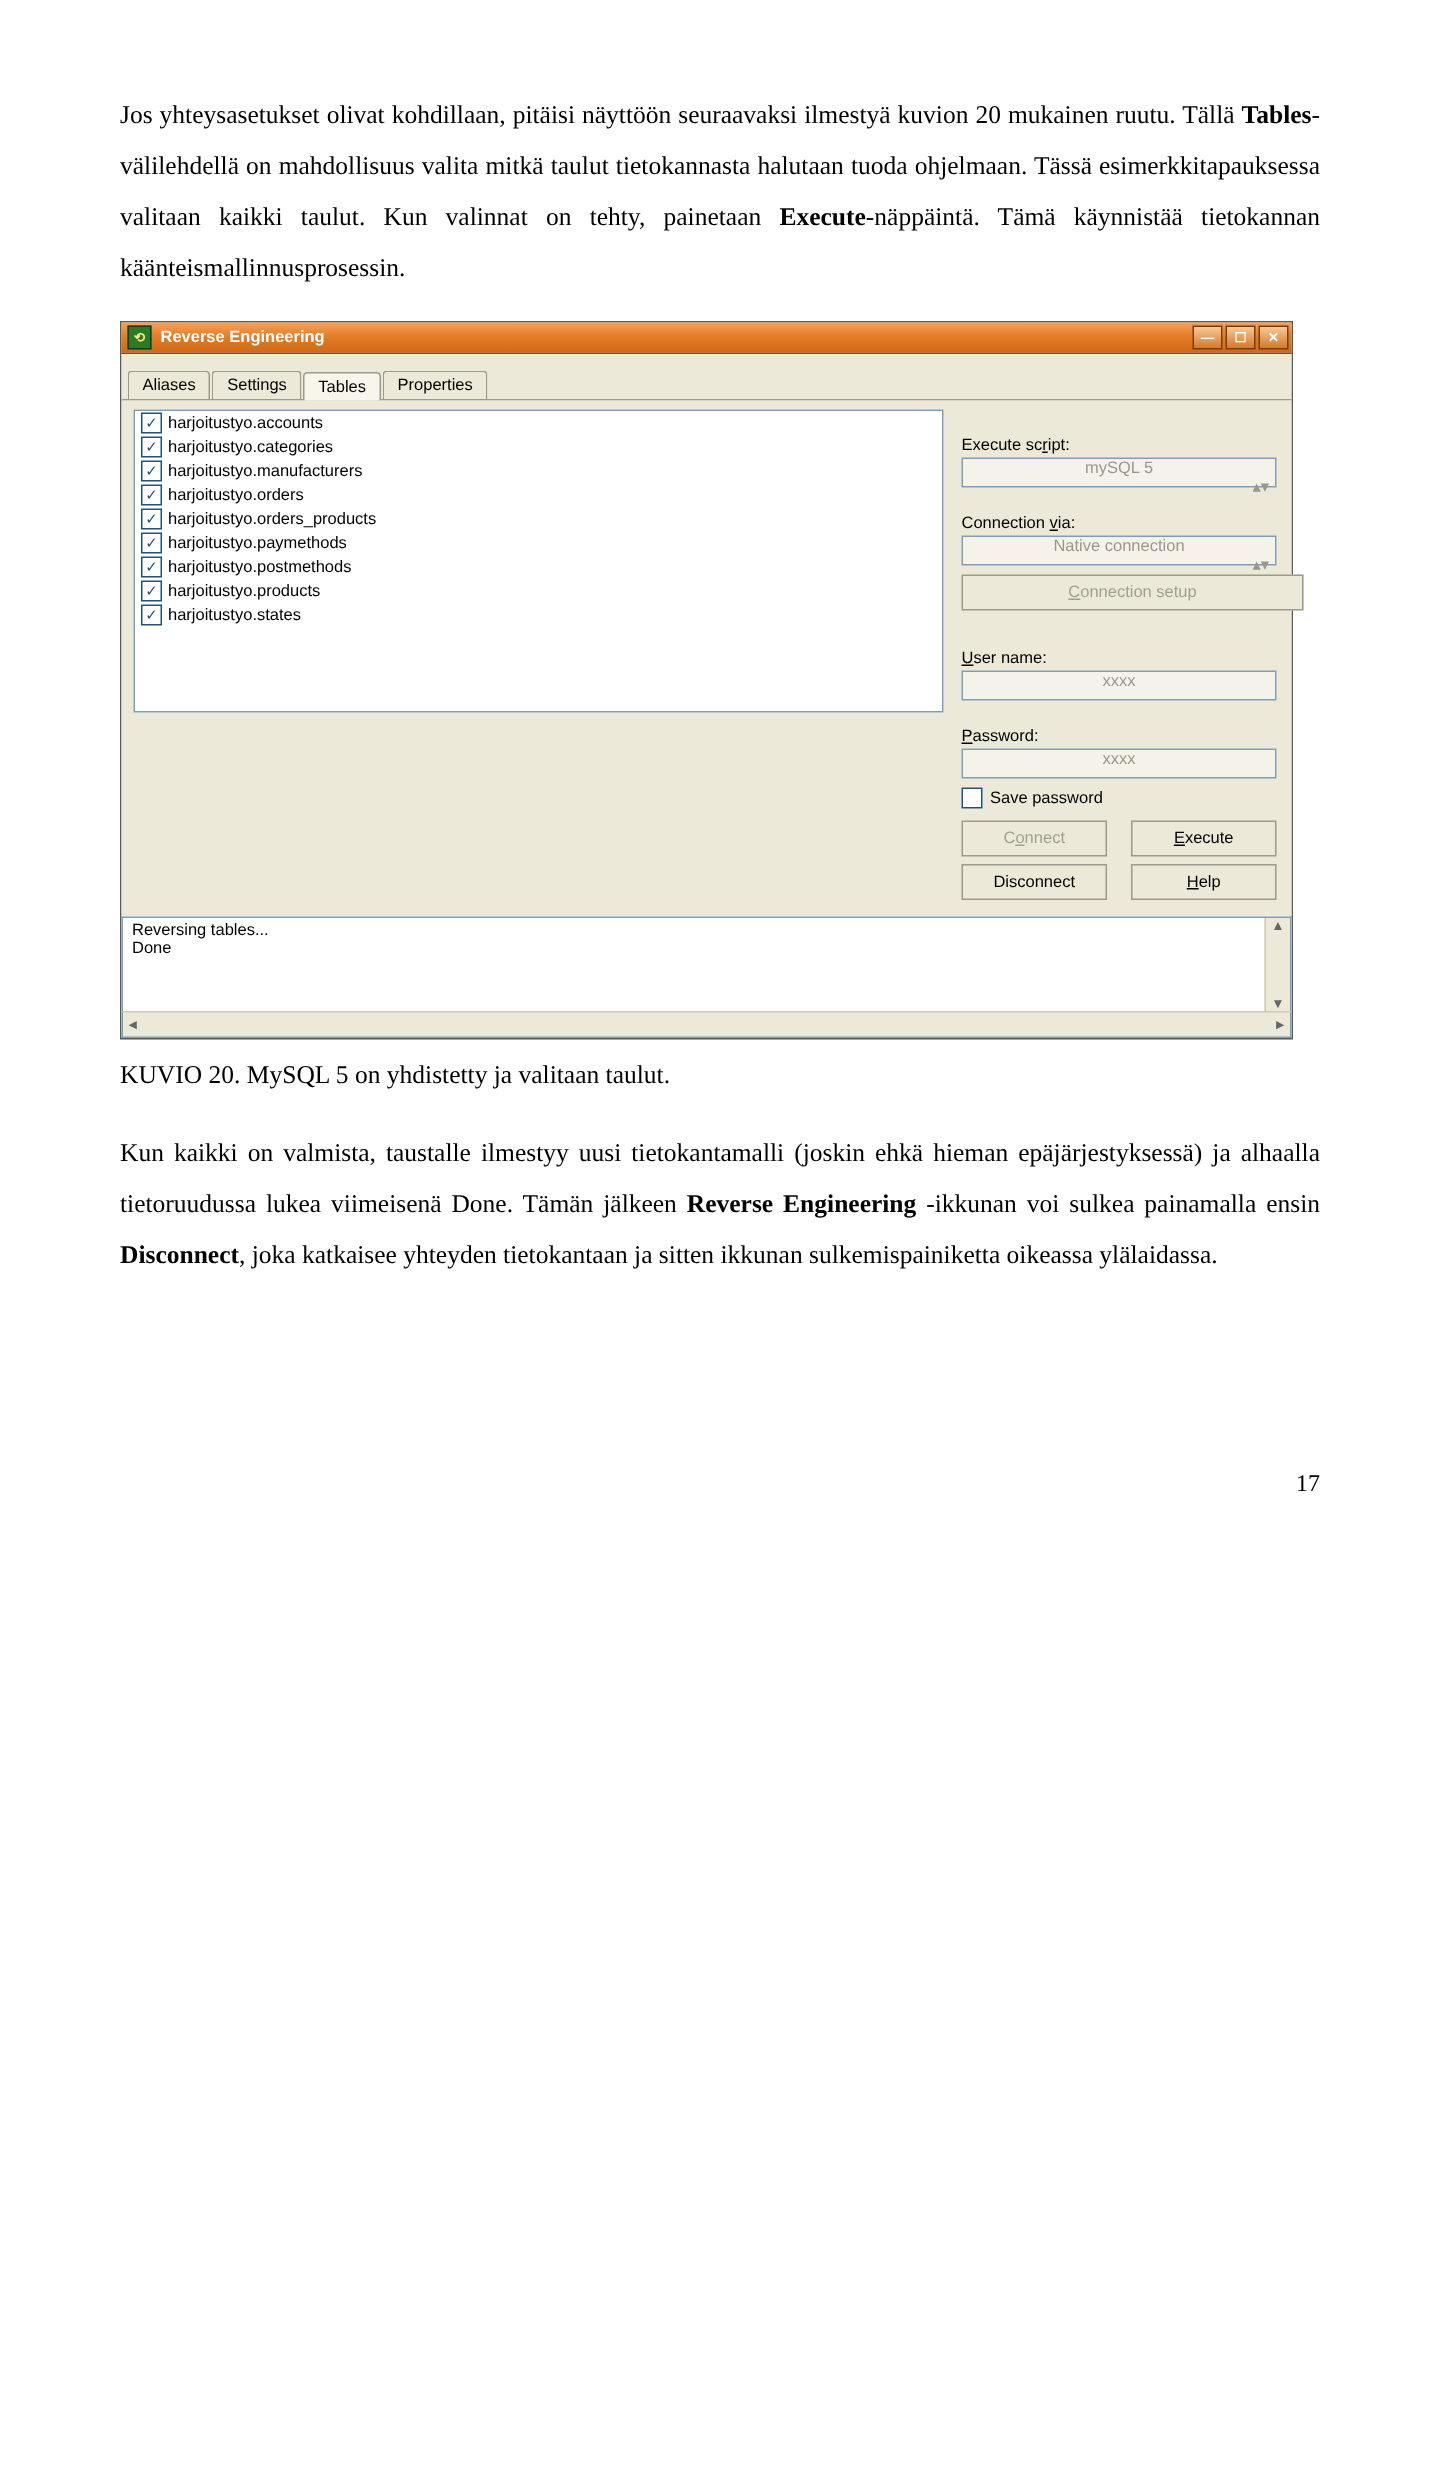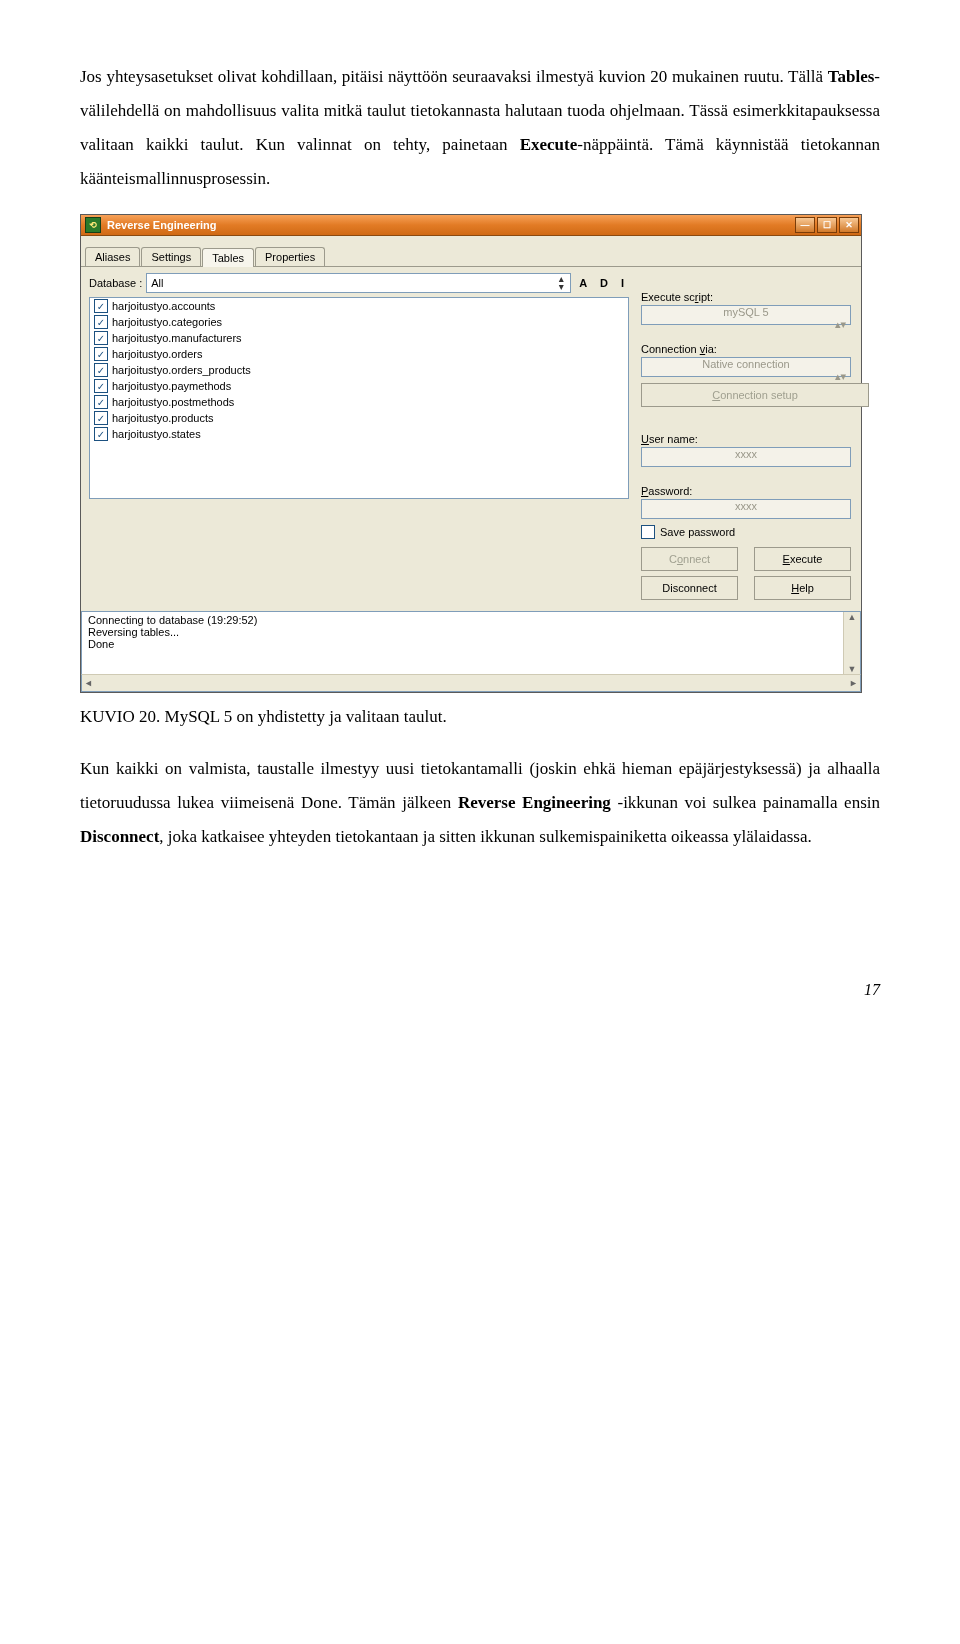--- a/index.html
+++ b/index.html
@@ -109,21 +109,21 @@
     background:#ece9d8; border-left:1px solid #cfcab4;
     display:flex; flex-direction:column; align-items:center; justify-content:space-between;
     font-size:9px; color:#666;
   }
   .hscroll {
     height:16px; background:#ece9d8; border:1px solid #7f9db9; border-top:1px solid #cfcab4;
     display:flex; justify-content:space-between; align-items:center; font-size:9px; color:#666;
     padding:0 2px;
   }
   .under { text-decoration: underline; }
-  .page-num { text-align:right; margin-top:120px; font-size:16px;font-style:italic; }
+  .page-num { text-align:right; margin-top:120px; font-size:16px; }
 </style>
 </head>
 <body>
 
 <p>
   <span>Jos yhteysasetukset olivat kohdillaan, pitäisi näyttöön seuraavaksi ilmestyä kuvion 20 mukainen ruutu. Tällä </span><span class="bold">Tables</span><span>-välilehdellä on mahdollisuus valita mitkä taulut tietokannasta halutaan tuoda ohjelmaan. Tässä esimerkkitapauksessa valitaan kaikki taulut. Kun valinnat on tehty, painetaan </span><span class="bold">Execute</span><span>-näppäintä. Tämä käynnistää tietokannan käänteismallinnusprosessin.</span>
 </p>
 
 <div class="win">
   <div class="titlebar">
@@ -138,28 +138,20 @@
   <div class="tabs-row">
     <div class="tab">Aliases</div>
     <div class="tab">Settings</div>
     <div class="tab active">Tables</div>
     <div class="tab">Properties</div>
   </div>
 
   <div class="body-row">
 
     <div class="left-pane">
-      <div class="db-row">
-        <label>Database :</label>
-        <div class="combo">
-          <span>All</span>
-          <span class="arrows">▴<br>▾</span>
-        </div>
-        <span class="adi">A  D  I</span>
-      </div>
       <div class="table-list">
         <div class="tl-item">
             <span class="cb">✓</span>
             <span>harjoitustyo.accounts</span>
           </div>
         <div class="tl-item">
             <span class="cb">✓</span>
             <span>harjoitustyo.categories</span>
           </div>
         <div class="tl-item">
@@ -228,21 +220,20 @@
         <div class="btn"><span class="under">E</span>xecute</div>
       </div>
       <div class="btn-row">
         <div class="btn">Disconnect</div>
         <div class="btn"><span class="under">H</span>elp</div>
       </div>
     </div>
   </div>
 
   <div class="logpane">
-    <div>Connecting to database (19:29:52)</div>
     <div>Reversing tables...</div>
     <div>Done</div>
     <div class="vscroll">
         <span>▲</span>
         <span>▼</span>
       </div>
   </div>
   <div class="hscroll">
     <span>◄</span>
     <span>►</span>

